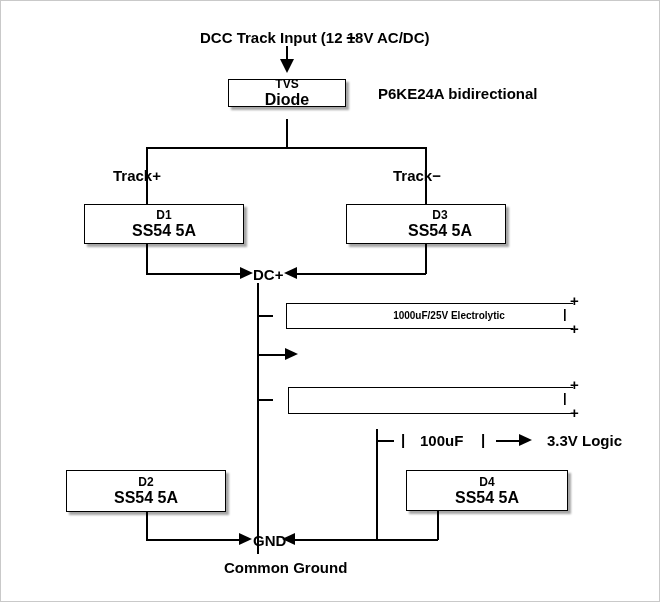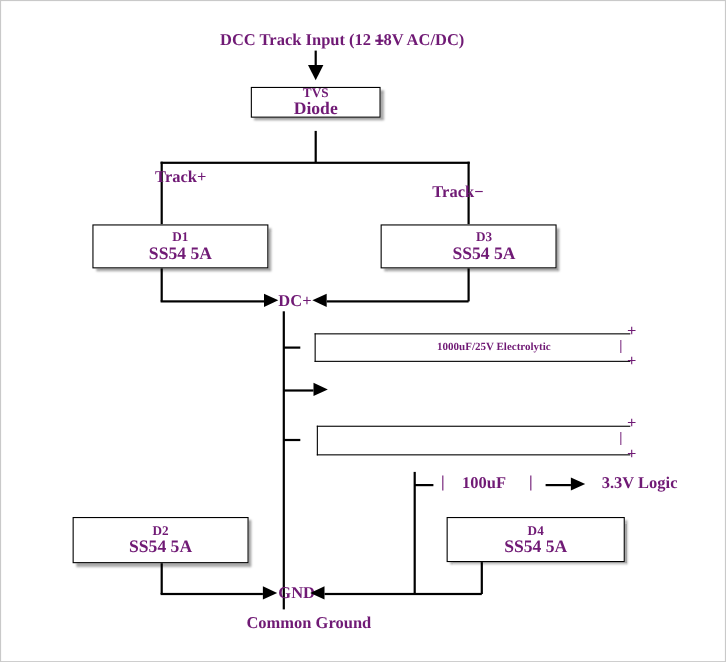--- a/index.html
+++ b/index.html
@@ -1,20 +1,20 @@
 <!DOCTYPE html>
 <html><head>
 <meta charset="utf-8">
 <style>
   html,body{margin:0;padding:0;background:#fff;}
   .canvas{
     position:relative;width:660px;height:602px;box-sizing:border-box;
     background:#fff;border:1px solid #c9c9c9;overflow:hidden;
-    font-family:Liberation Serif, serif;
-    font-weight:bold;color:#701a75;
+    font-family:Liberation Sans, sans-serif;
+    font-weight:bold;color:#000000;
   }
   .hl{position:absolute;height:1.5px;background:#000;}
   .vl{position:absolute;width:1.5px;background:#000;}
   .txt{position:absolute;white-space:nowrap;font-size:15px;line-height:17px;}
   .box{
     position:absolute;border:1.5px solid #000;background:#fff;box-sizing:border-box;
     box-shadow:3px 3px 2px #a6a6a6;
     display:flex;flex-direction:column;align-items:center;justify-content:center;
     text-align:center;
   }
@@ -45,26 +45,27 @@
 
   <div class="txt" style="left:199px;top:28px;"><span>DCC Track Input (12 </span><span class="strike">1</span><span>8V AC/DC)</span></div>
 
   <div class="vl" style="left:285px;top:45px;height:14px;"></div>
   <div class="tri-d" style="left:279px;top:58px;"></div>
 
   <div class="box" style="left:227px;top:78px;width:118px;height:28px;">
     <span class="l1">TVS</span>
     <span class="l2">Diode</span>
   </div>
+  <div class="txt" style="left:377px;top:84px;">P6KE24A bidirectional</div>
 
   <div class="vl" style="left:285px;top:118px;height:29px;"></div>
   <div class="hl" style="left:145px;top:146px;width:281px;"></div>
   <div class="vl" style="left:145px;top:146px;height:57px;"></div>
   <div class="vl" style="left:424px;top:146px;height:57px;"></div>
-  <div class="txt" style="left:112px;top:152px;margin-left:28px;">Track+</div>
+  <div class="txt" style="left:112px;top:166px;">Track+</div>
   <div class="txt" style="left:392px;top:166px;">Track−</div>
 
   <div class="box" style="left:83px;top:203px;width:160px;height:40px;">
     <span class="l1">D1</span>
     <span class="l2">SS54 5A</span>
   </div>
   <div class="box" style="left:345px;top:203px;width:160px;height:40px;padding-left:28px;">
     <span class="l1">D3</span>
     <span class="l2">SS54 5A</span>
   </div>

